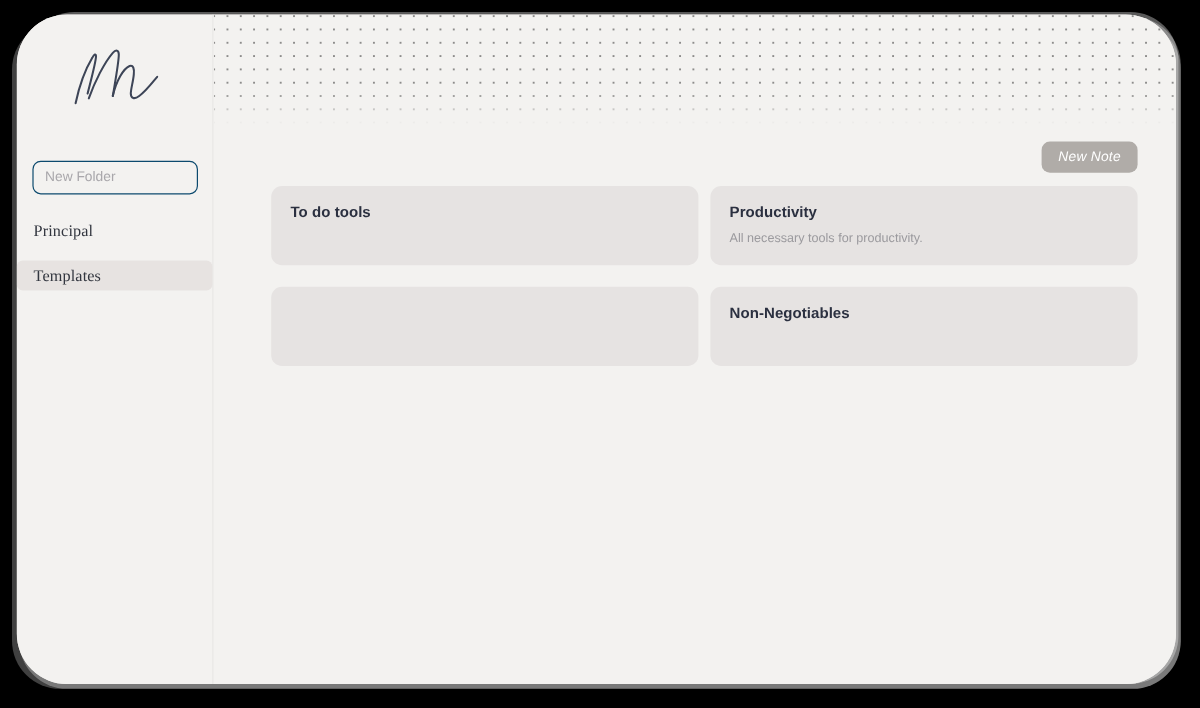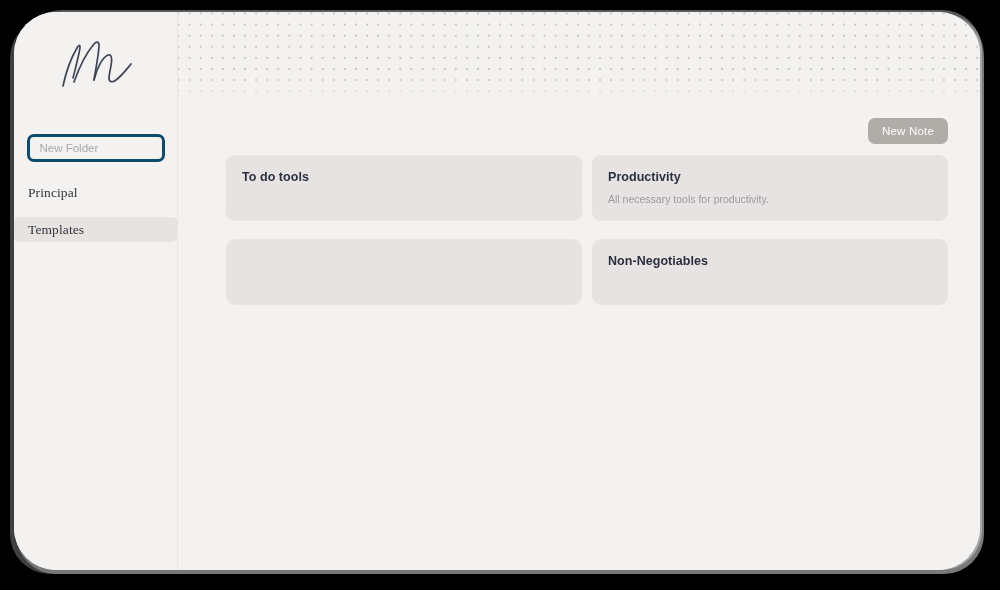--- a/index.html
+++ b/index.html
@@ -65,21 +65,21 @@
     padding-left: 6px;
   }
   .logo-wrap svg { display: block; }
 
   .new-folder-input {
     display: block;
     box-sizing: border-box;
     width: 138px;
     margin: 18px auto 0 auto;
     height: 28px;
-    border: 3px solid #0c4a6e;
+    border: 1px solid #0c4a6e;
     border-radius: 7px;
     background: transparent;
     font-family: "Liberation Sans", sans-serif;
     font-size: 11.5px;
     color: #55565c;
     padding: 0 10px;
     outline: none;
   }
   .new-folder-input::placeholder {
     color: #a9a7ab;
@@ -142,20 +142,21 @@
     background: #b0aca8;
     color: #ffffff;
     border: none;
     border-radius: 7px;
     height: 26px;
     padding: 0 14px;
     font-family: "Liberation Sans", sans-serif;
     font-size: 11.5px;
     letter-spacing: .2px;
     cursor: pointer;
+    font-style: italic;
   }
 
   .card-grid {
     position: absolute;
     top: 143px;
     left: 48px;
     right: 32px;
     display: grid;
     grid-template-columns: 1fr 1fr;
     gap: 18px 10px;

